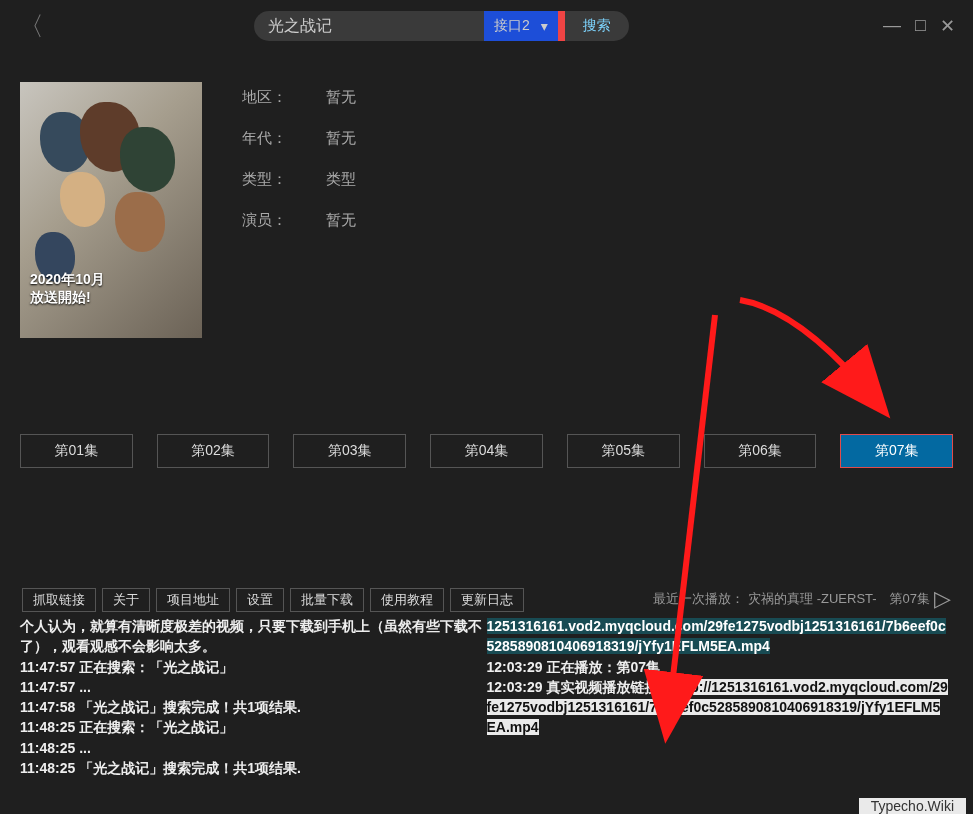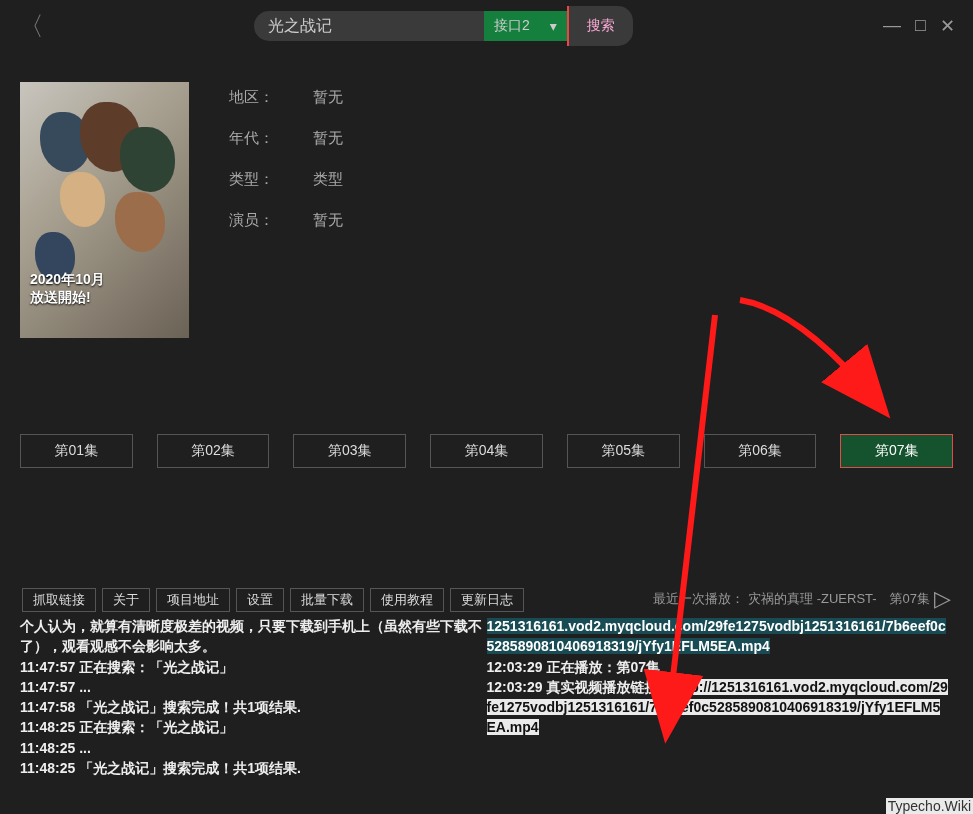--- a/index.html
+++ b/index.html
@@ -36,52 +36,52 @@
   background: #3a3a3a;
   border: none;
   border-radius: 15px 0 0 15px;
   color: #ccc;
   padding: 0 14px;
   font-size: 16px;
   outline: none;
 }
 .iface-select {
   height: 30px;
-  background: #15803d;
+  background: #1d4ed8;
   color: #ccc;
   border: none;
   padding: 0 10px;
   font-size: 14px;
   display: flex;
   align-items: center;
-  gap: 20px;
+  gap: 11px;
 }
 .search-btn {
-  height: 40px;
+  height: 30px;
   background: #3a3a3a;
-  color: #f9a8d4;
+  color: #7dd3fc;
   border: none;
-  border-left: 2px solid #ef4444;
+  border-left: 7px solid #ef4444;
   padding: 0 18px;
   font-size: 14px;
   border-radius: 0 15px 15px 0;
 }
 .win-controls {
   margin-left: auto;
   display: flex;
   gap: 14px;
   color: #999;
   font-size: 18px;
 }
 .content {
   padding: 30px 20px 0 20px;
 }
 .media-row { display: flex; gap: 40px; }
 .poster {
-  width: 169px;
+  width: 182px;
   height: 256px;
   background: linear-gradient(135deg, #c8c5be 0%, #a69e8e 40%, #6b6256 100%);
   position: relative;
   overflow: hidden;
 }
 .poster .blob {
   position: absolute;
   border-radius: 40% 50% 45% 55%;
 }
 .poster .b1 { width: 50px; height: 60px; left: 20px; top: 30px; background: #364a5c; }
@@ -113,21 +113,21 @@
   flex: 1;
   height: 34px;
   border: 1px solid #555;
   background: transparent;
   color: #ddd;
   font-size: 14px;
   display: flex;
   align-items: center;
   justify-content: center;
 }
-.ep-btn.active { background: #14532d; border-color: #e14b4b; color: #fff; }
+.ep-btn.active { background: #0369a1; border-color: #e14b4b; color: #fff; }
 .toolbar-row {
   display: flex;
   align-items: flex-end;
   margin-top: 118px;
   gap: 6px;
   padding: 0 2px;
 }
 .tool-btn {
   border: 1px solid #555;
   color: #ddd;
@@ -157,26 +157,26 @@
   line-height: 1.45;
   font-weight: bold;
 }
 .log-left, .log-right { width: 50%; padding: 2px 4px 2px 0; }
 .log-left { color: #eee; }
 .log-right { color: #eee; word-break: break-all; }
 .hl-cyan { background: #184b53; color: #fff; }
 .hl-white { background: #eaeaea; color: #111; }
 .watermark {
   position: absolute;
-  right: 0;
+  right: 7px;
   bottom: 0;
   background: #eaeaea;
   color: #333;
   font-size: 14px;
-  padding: 0 2px;
+  padding: 0 12px;
 }
 .arrow-overlay {
   position: absolute;
   top: 0; left: 0;
   pointer-events: none;
 }
 </style>
 </head>
 <body>
 

